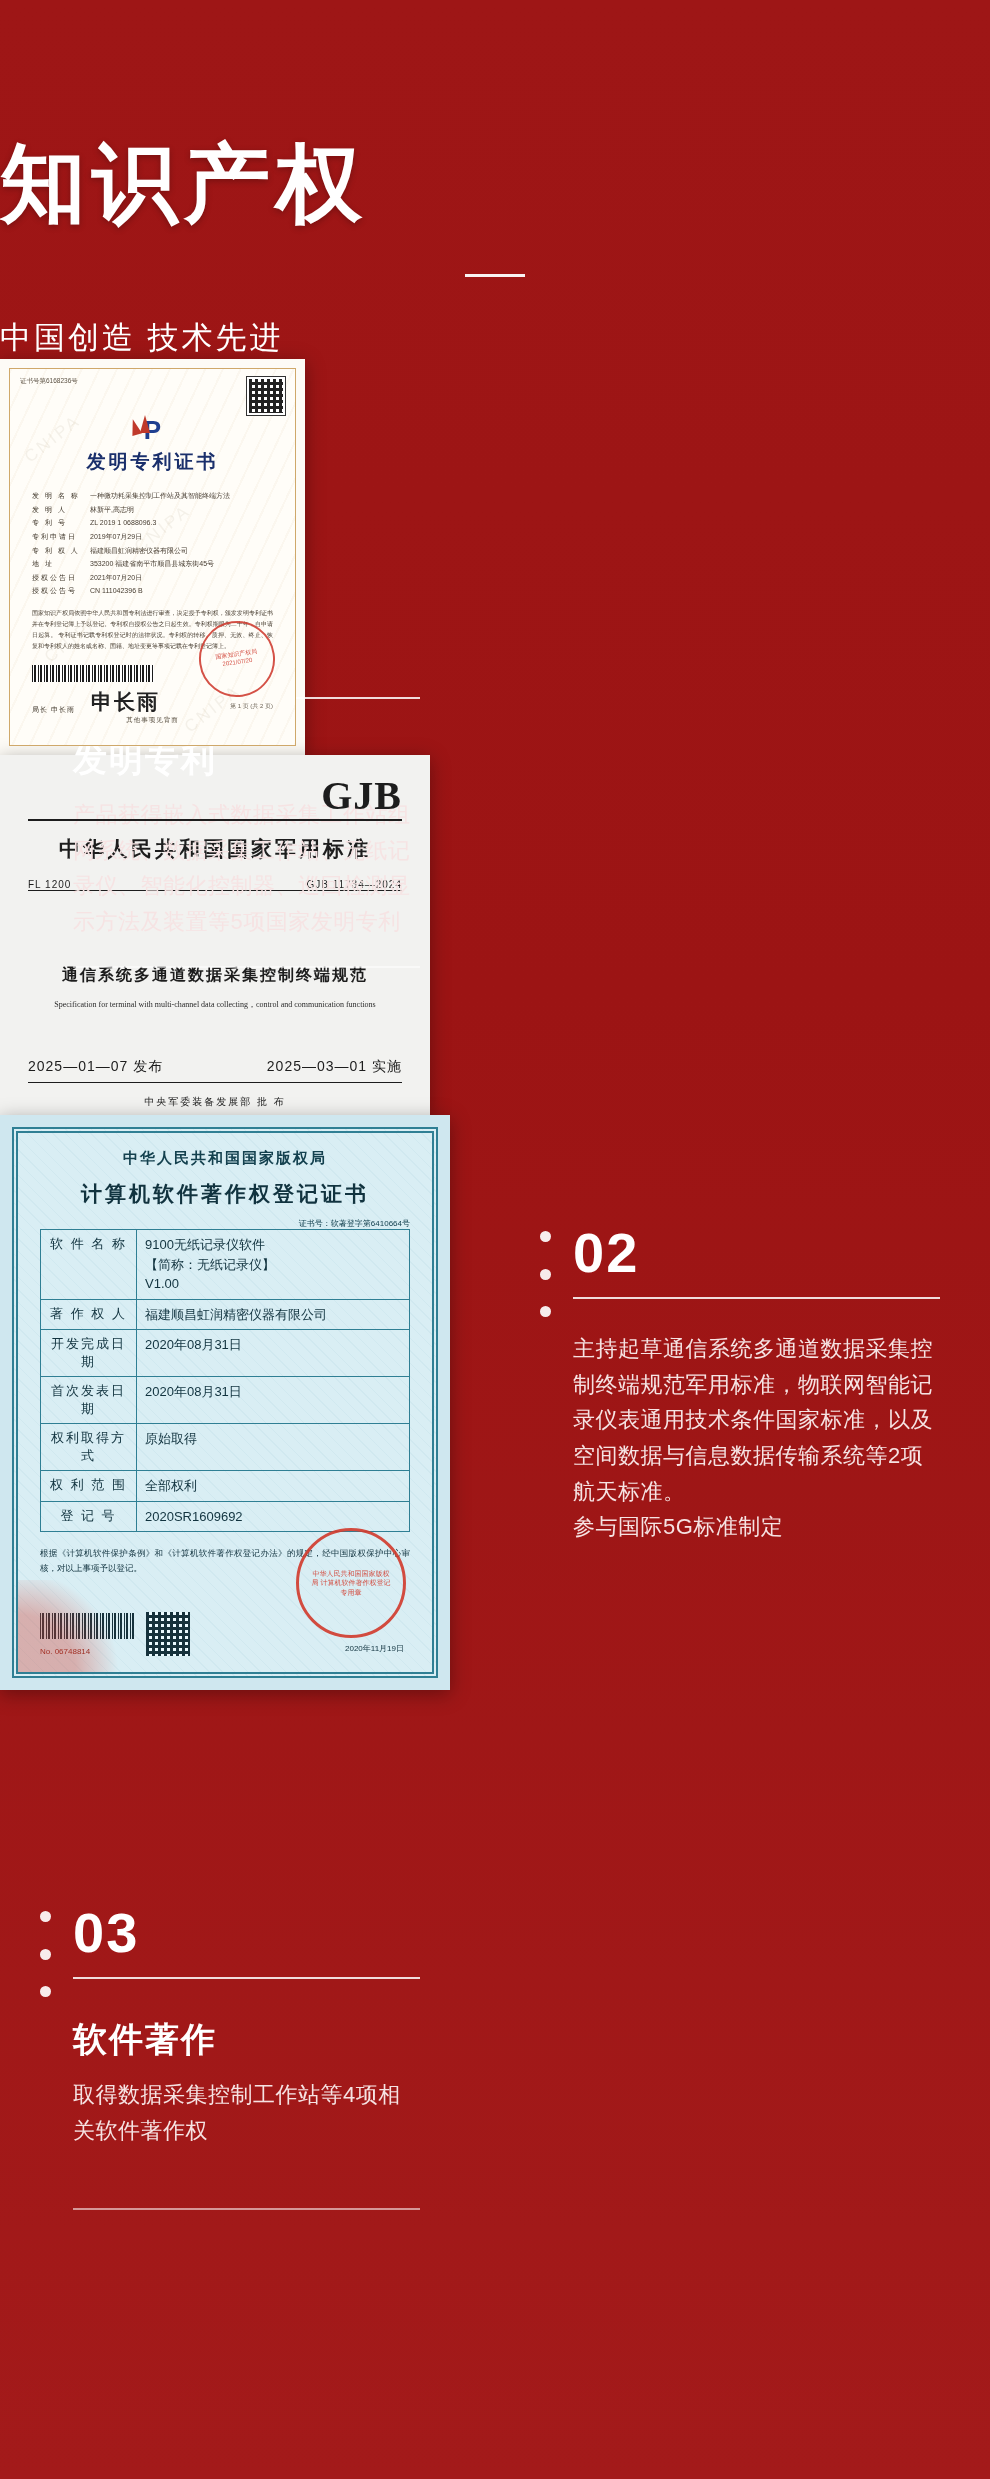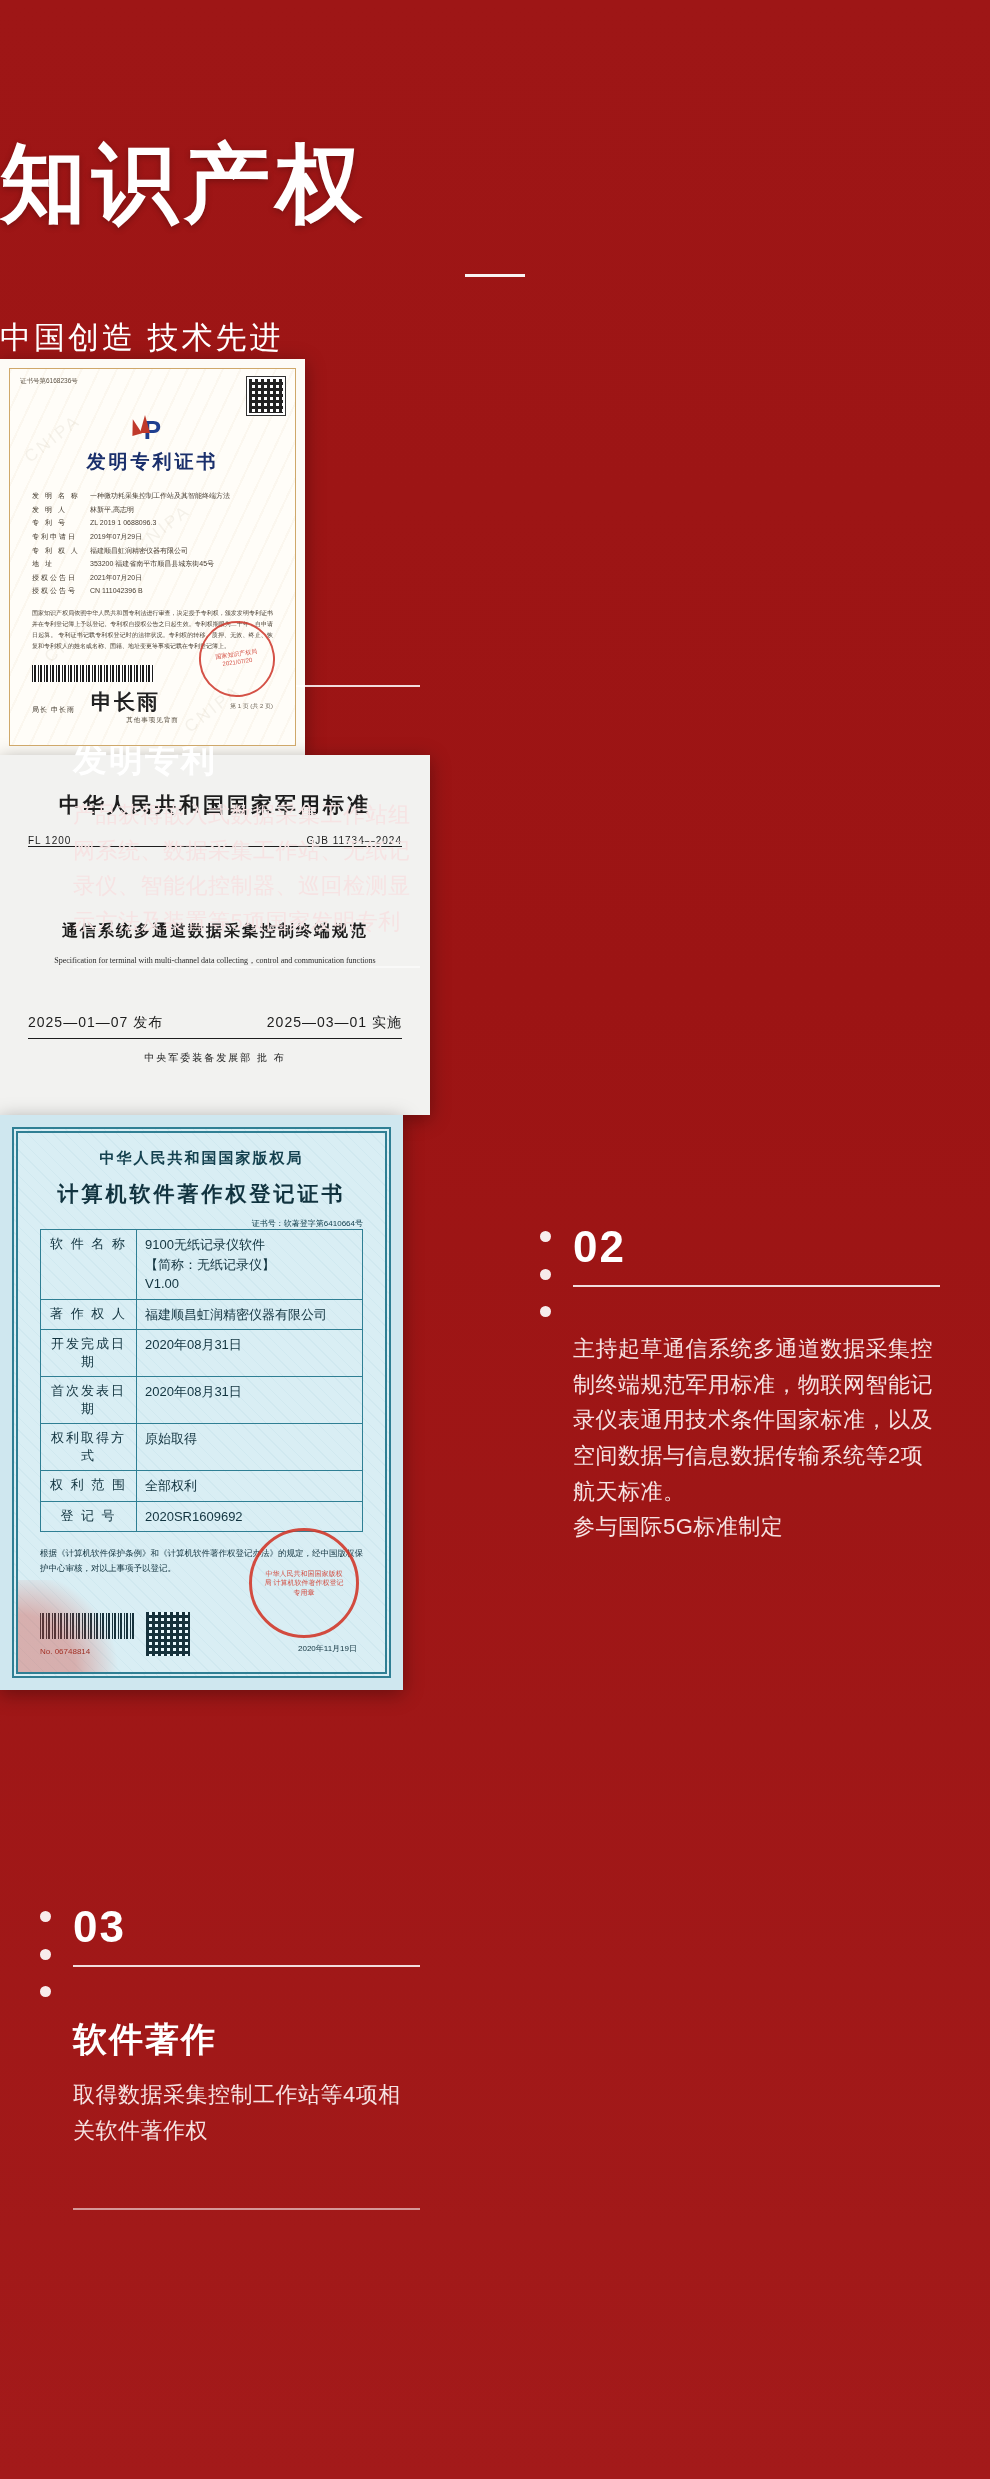--- a/index.html
+++ b/index.html
@@ -68,21 +68,21 @@
     width: 11px;
     height: 11px;
     border-radius: 50%;
     background: #ffffff;
     opacity: .92;
     margin-bottom: 17px;
   }
   .dot:last-child { margin-bottom: 0; }
 
   .num {
-    font-size: 44px;
+    font-size: 56px;
     font-weight: bold;
     color: #ffffff;
     line-height: 1;
     letter-spacing: 2px;
   }
   .num-underline {
     height: 2px;
     background: rgba(255,255,255,.85);
     margin-top: 16px;
   }
@@ -360,21 +360,21 @@
     text-align: center;
     font-size: 10px;
     margin-top: 12px;
     letter-spacing: 2px;
   }
 
   
   .cert3 {
     left: 500px;
     top: 1810px;
-    width: 403px;
+    width: 450px;
     height: 575px;
     background: #cfe7ef;
     box-shadow: 0 4px 18px rgba(0,0,0,.35);
     box-sizing: border-box;
     padding: 12px;
   }
   .cert3-inner {
     border: 6px double #2f7f94;
     height: 100%;
     box-sizing: border-box;
@@ -594,20 +594,21 @@
         <div class="name">申长雨</div>
       </div>
       <div class="seal">国家知识产权局
 2021/07/20</div>
       <div class="cert1-pageno">第 1 页 (共 2 页)</div>
       <div class="cert1-foot">其他事项见背面</div>
     </div>
   </div>
 
   <div class="cert2">
+    <div class="gjb-logo">GJB</div>
     <div class="cert2-h1">中华人民共和国国家军用标准</div>
     <div class="cert2-meta">
       <span>FL 1200</span>
       <span>GJB 11734—2024</span>
     </div>
     <div class="cert2-h2">通信系统多通道数据采集控制终端规范</div>
     <div class="cert2-en">Specification for terminal with multi-channel data collecting，control
 and communication functions</div>
     <div class="cert2-dates">
       <span>2025—01—07 发布</span>

